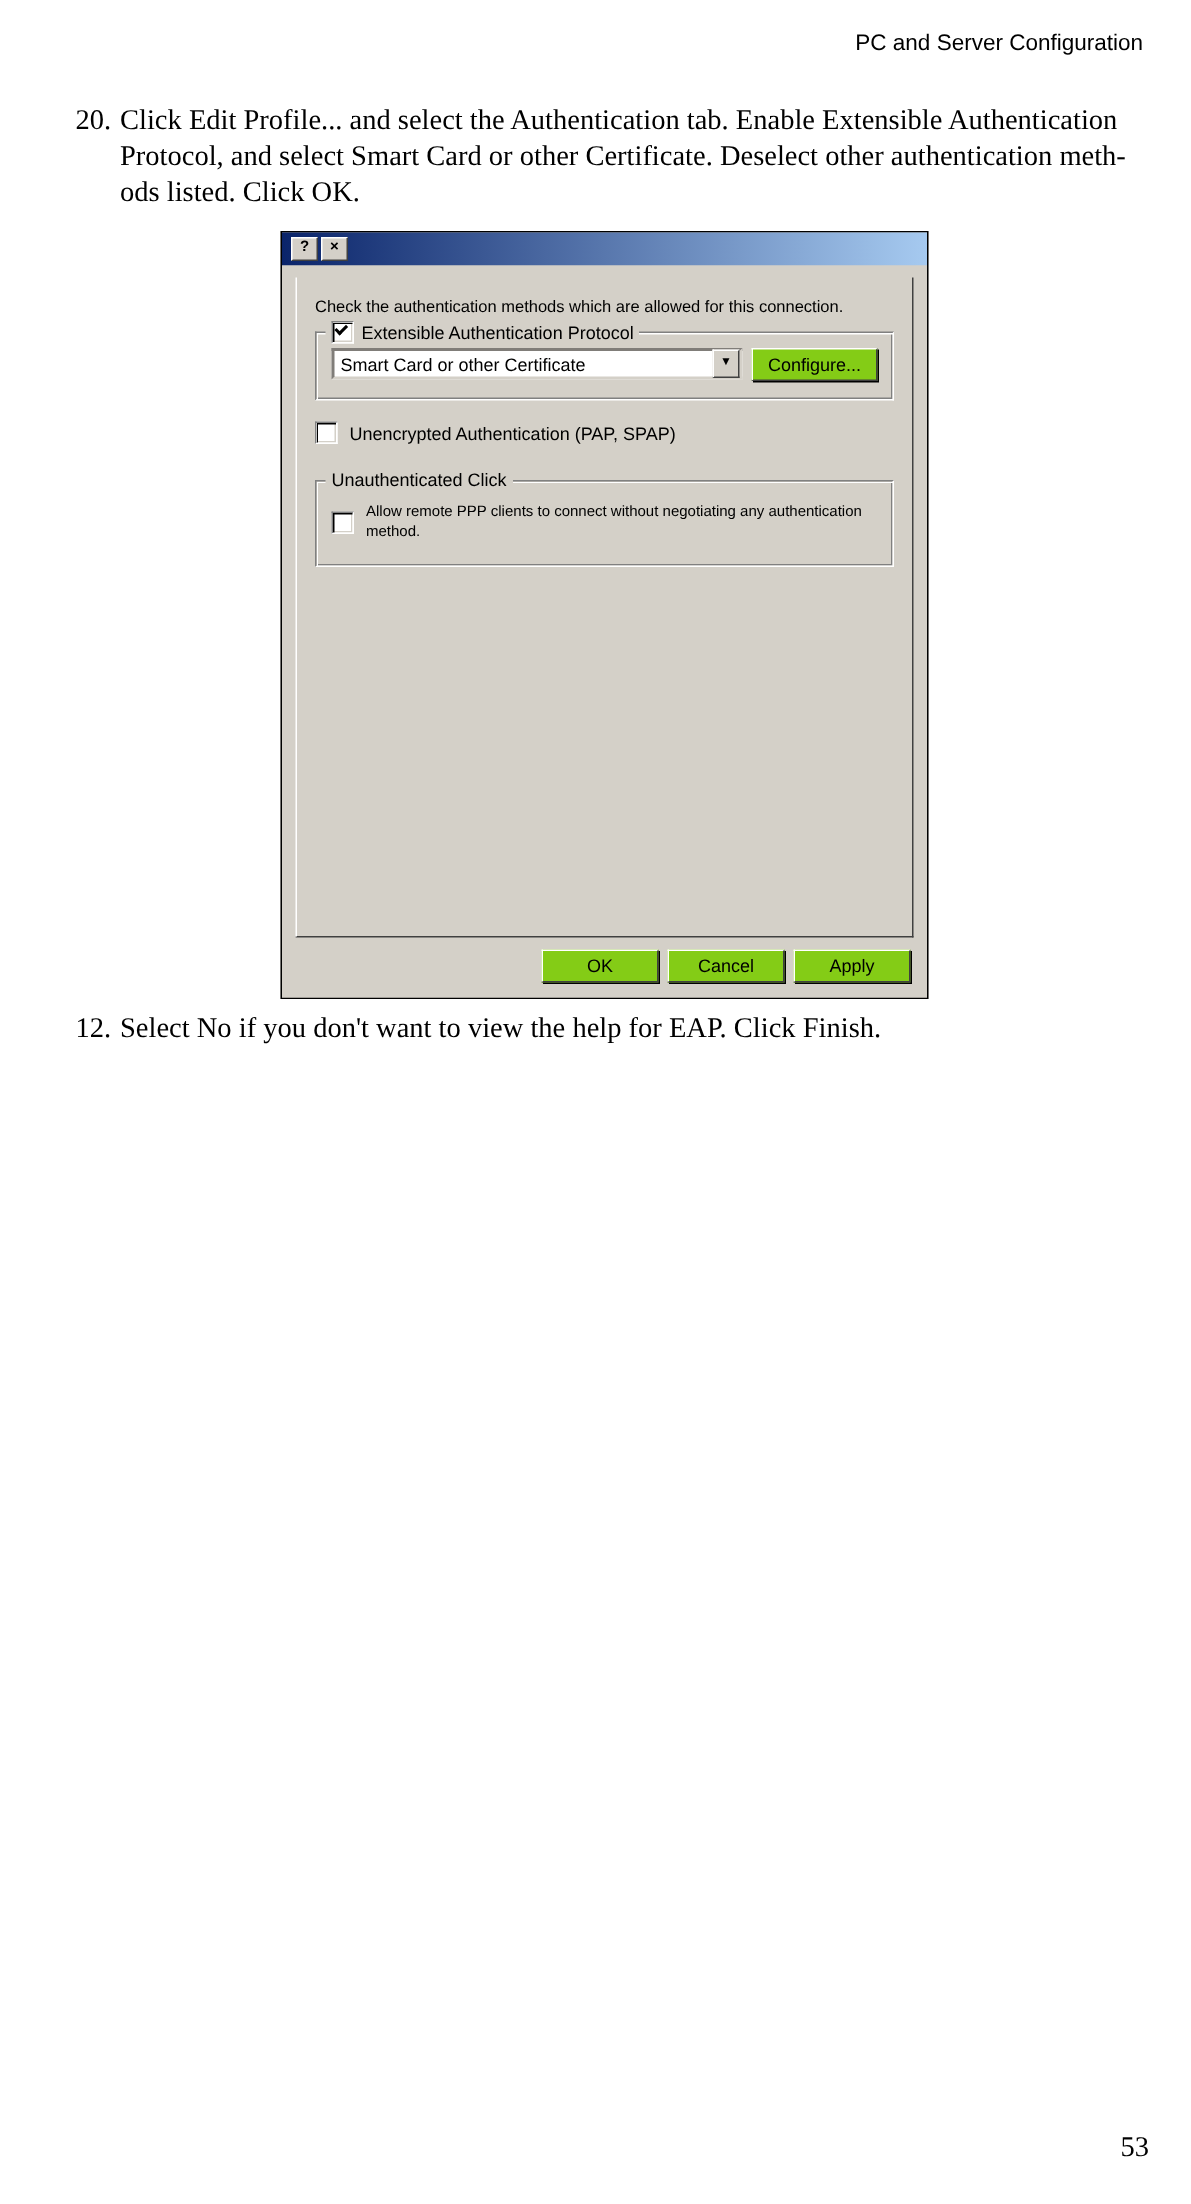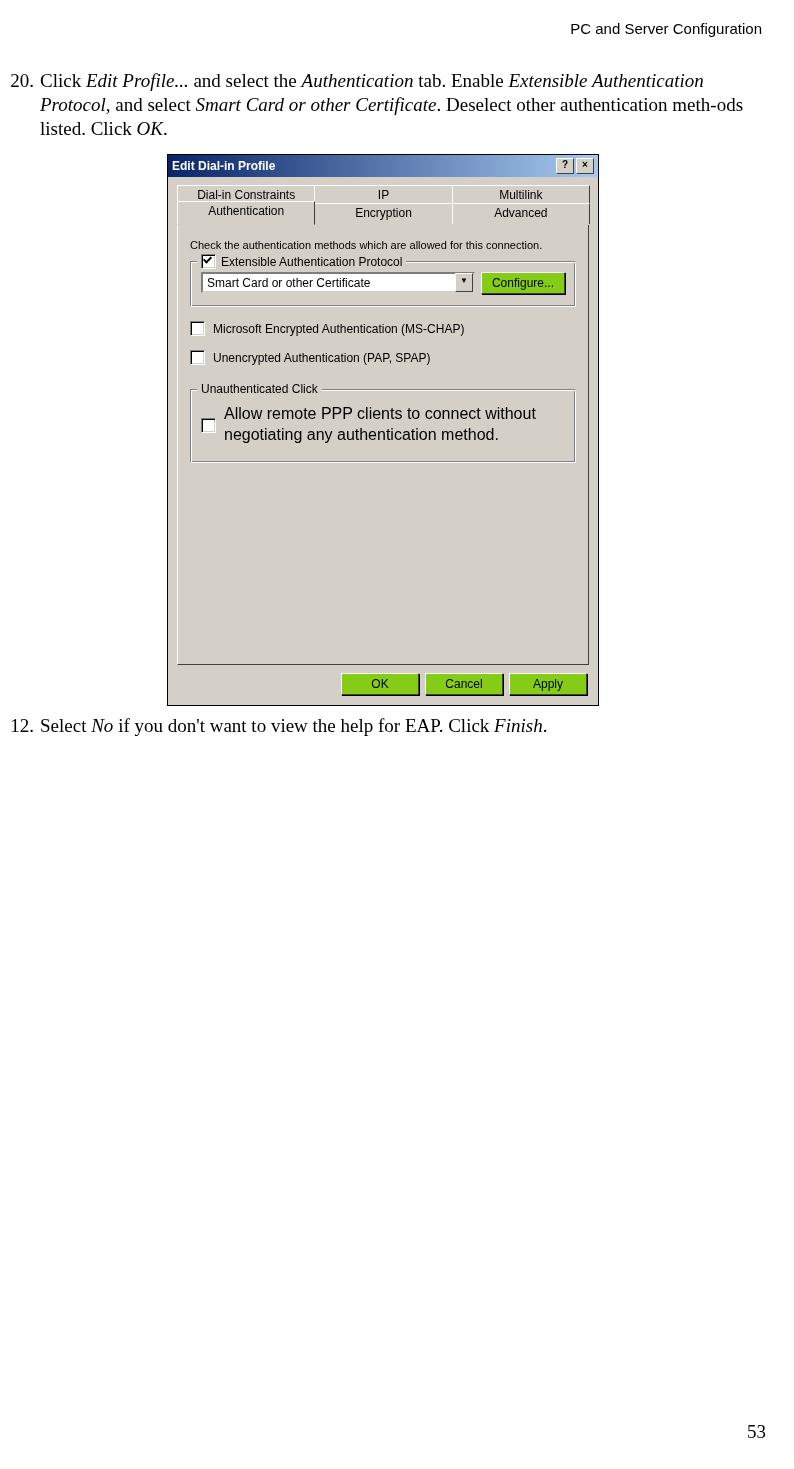--- a/index.html
+++ b/index.html
@@ -10,20 +10,21 @@
     width: 794px;
     height: 1469px;
     position: relative;
     color: #000;
   }
   .page {
     padding: 20px 28px 20px 0;
     box-sizing: border-box;
     height: 100%;
     position: relative;
+    margin-left: 40px;
   }
   .header {
     text-align: right;
     font-family: Arial, sans-serif;
     font-size: 15px;
     margin-bottom: 32px;
     padding-right: 4px;
   }
   .step {
     display: flex;
@@ -34,21 +35,21 @@
   .step-num {
     width: 34px;
     text-align: right;
     padding-right: 6px;
     flex-shrink: 0;
   }
   .step-body {
     flex: 1;
     padding-right: 10px;
   }
-  .em { font-style: italic; }
+  .em { }
   .figure {
     margin: 14px auto 8px auto;
     width: 460px;
   }
   .caption {
     text-align: center;
     font-weight: bold;
     font-size: 19px;
     margin: 6px 0 12px 0;
   }
@@ -222,21 +223,21 @@
     box-sizing: border-box;
   }
   .chklist { margin-top: 14px; }
   .chkitem {
     display: flex;
     align-items: center;
     gap: 8px;
     margin: 14px 0;
     font-size: 12px;
   }
-  .unauth-text { font-size: 16px; line-height: 1.3; }
+  .unauth-text { font-size: 10px; line-height: 1.3; }
   .btnrow {
     display: flex;
     justify-content: flex-end;
     gap: 6px;
     margin-top: 8px;
     padding-right: 2px;
   }
   .btnrow .wbtn { min-width: 78px; }
 </style>
 </head>
@@ -248,59 +249,42 @@
   <div class="step">
     <div class="step-num">20.</div>
     <div class="step-body">
       <span>Click </span><span class="em">Edit Profile...</span><span> and select the </span><span class="em">Authentication</span><span> tab. Enable </span><span class="em">Extensible Authentication Protocol</span><span>, and select </span><span class="em">Smart Card or other Certificate</span><span>. Deselect other authentication meth-ods listed. Click </span><span class="em">OK</span><span>.</span>
     </div>
   </div>
 
   <div class="figure">
     <div class="dlg">
       <div class="titlebar">
-        <span class="title">Edit Dial-in Profile</span>
         <span class="btn">?</span>
         <span class="btn">×</span>
       </div>
       <div class="dlg-body">
-        <div class="tabs">
-          <div class="tabrow back">
-            <div class="tab">Dial-in Constraints</div>
-            <div class="tab">IP</div>
-            <div class="tab">Multilink</div>
-          </div>
-          <div class="tabrow front">
-            <div class="tab active">Authentication</div>
-            <div class="tab">Encryption</div>
-            <div class="tab">Advanced</div>
-          </div>
-        </div>
         <div class="tabpanel">
           <div class="instr">Check the authentication methods which are allowed for this connection.</div>
 
           <div class="grp">
             <div class="grp-title">
               <span class="chk checked"></span>
               <span>Extensible Authentication Protocol</span>
             </div>
             <div class="selrow">
               <div class="sel">
                 <span>Smart Card or other Certificate</span>
                 <span class="arrow">▼</span>
               </div>
               <div class="wbtn">Configure...</div>
             </div>
           </div>
 
           <div class="chklist">
-            <div class="chkitem">
-              <span class="chk"></span>
-              <span>Microsoft Encrypted Authentication (MS-CHAP)</span>
-            </div>
             <div class="chkitem">
               <span class="chk"></span>
               <span>Unencrypted Authentication (PAP, SPAP)</span>
             </div>
           </div>
 
           <div class="grp" style="margin-top:24px;">
             <div class="grp-title">
               <span>Unauthenticated Click</span>
             </div>

